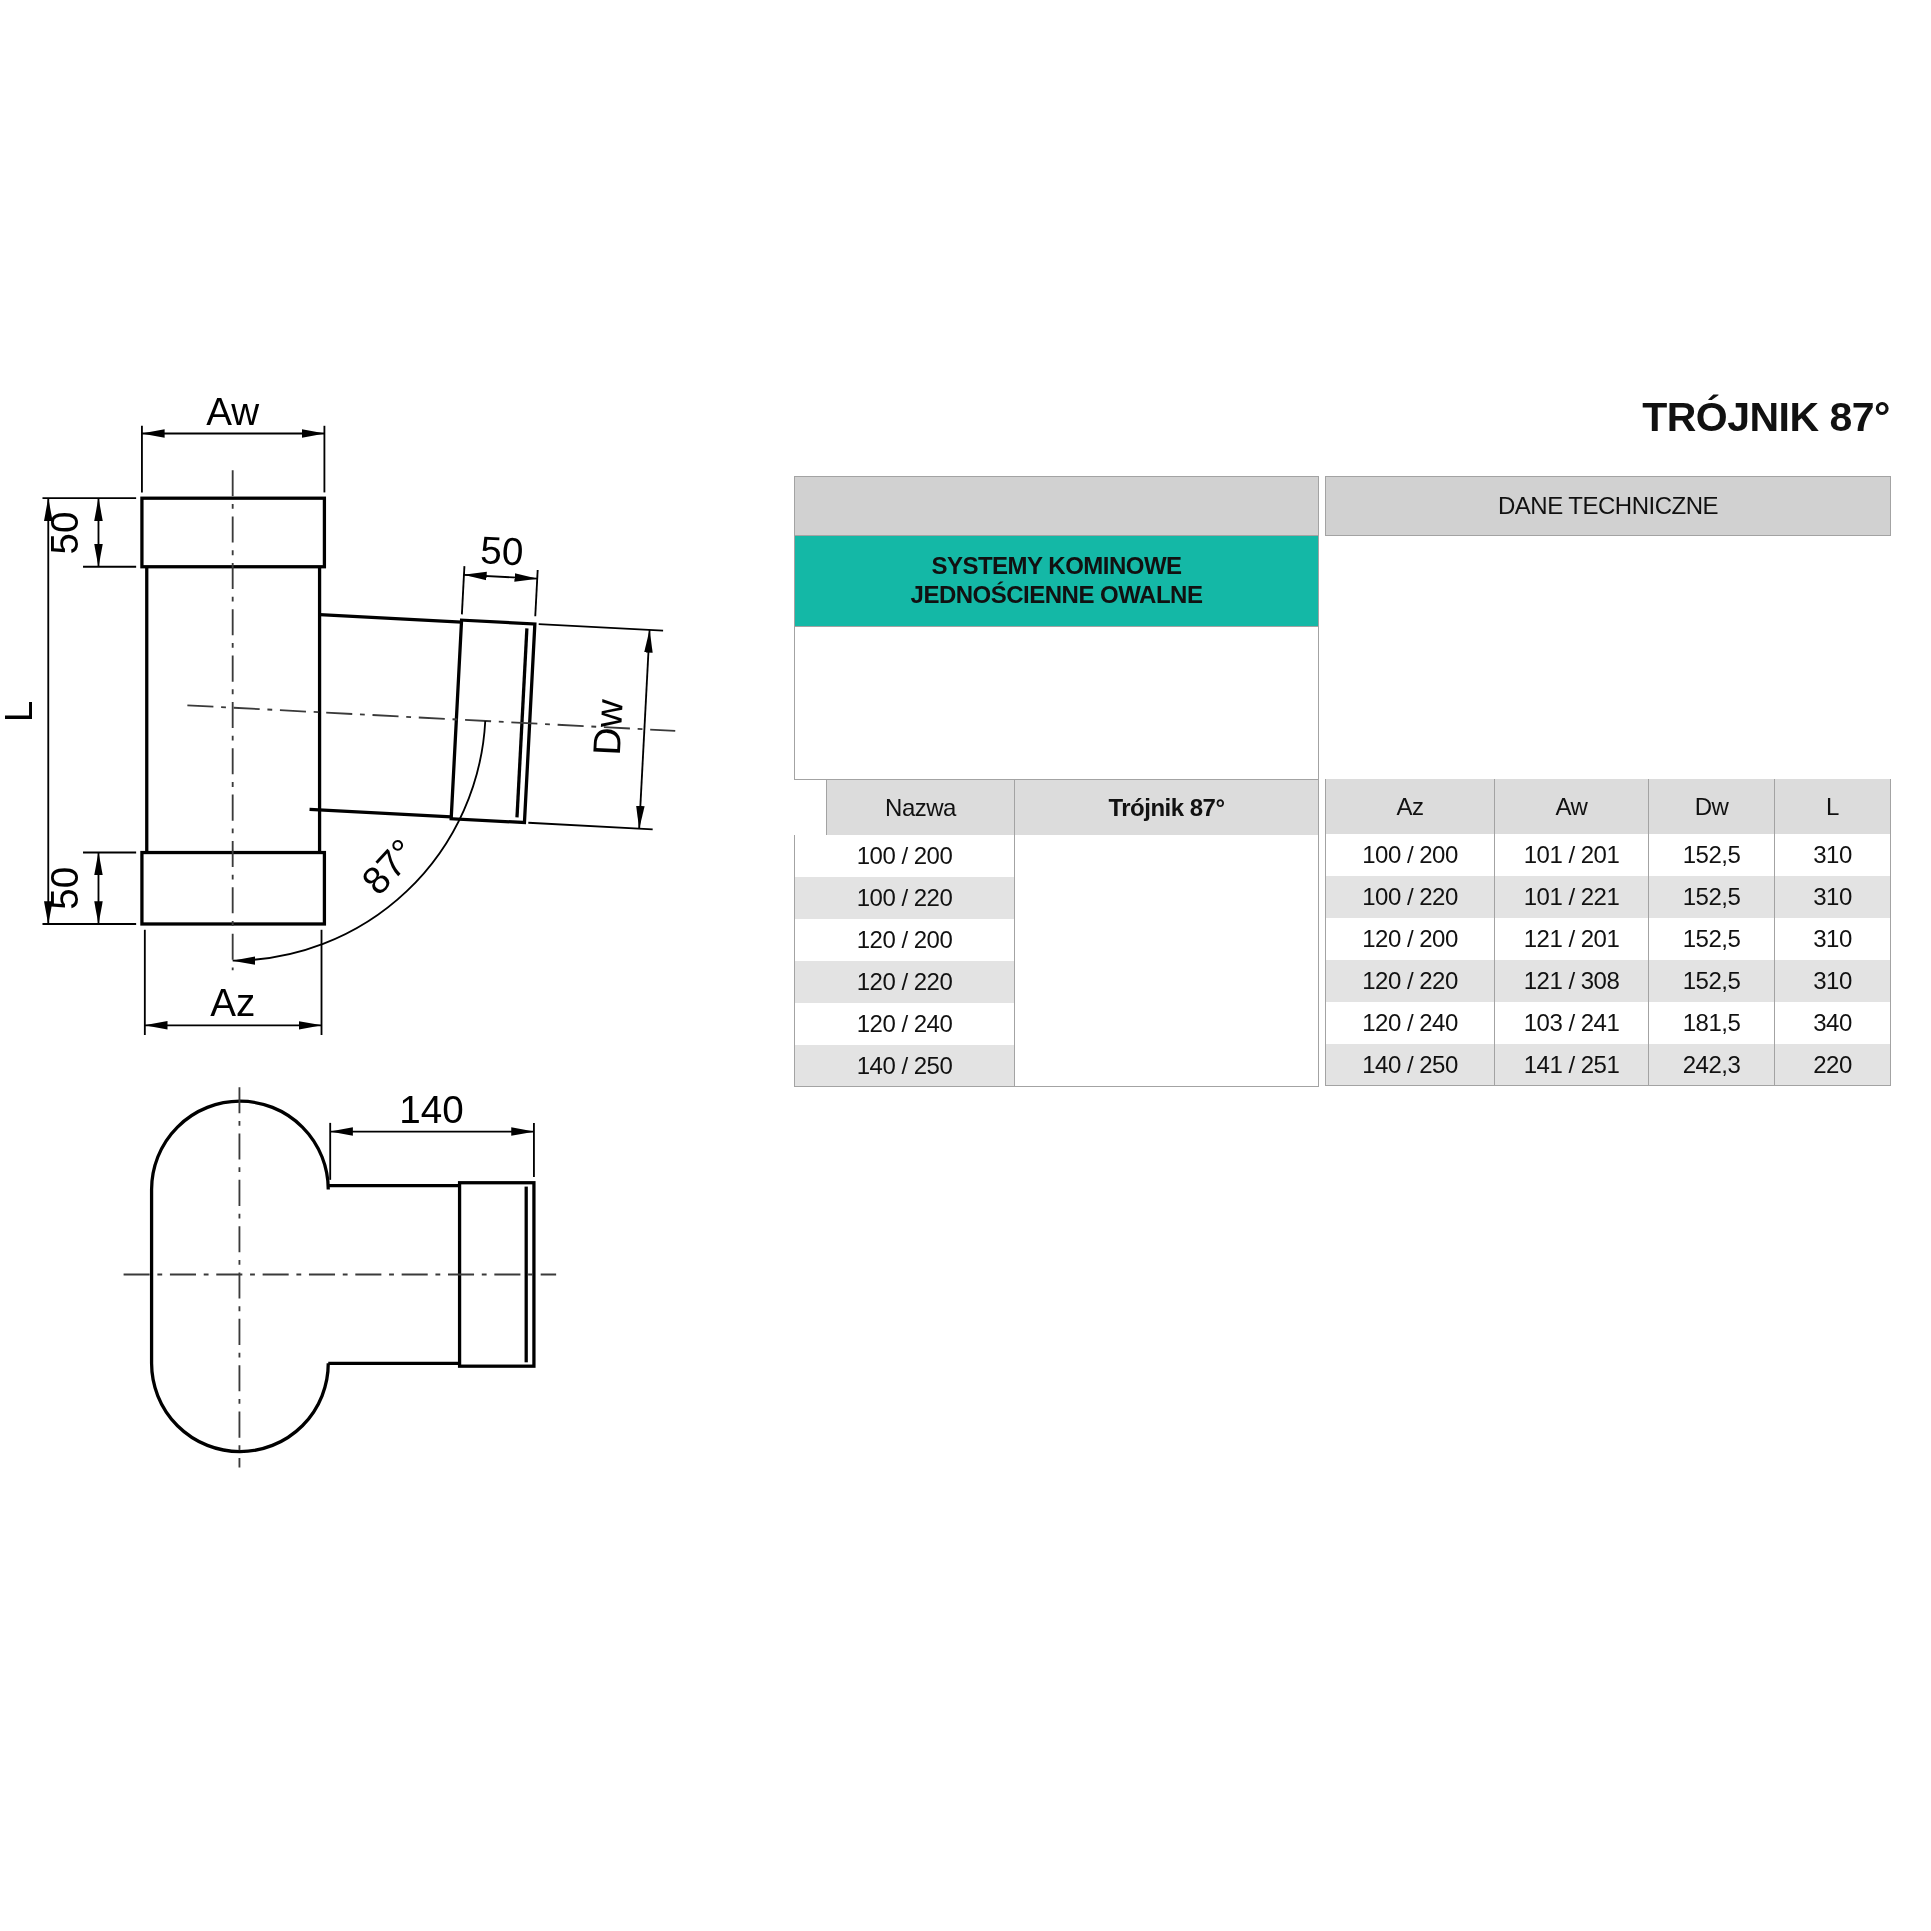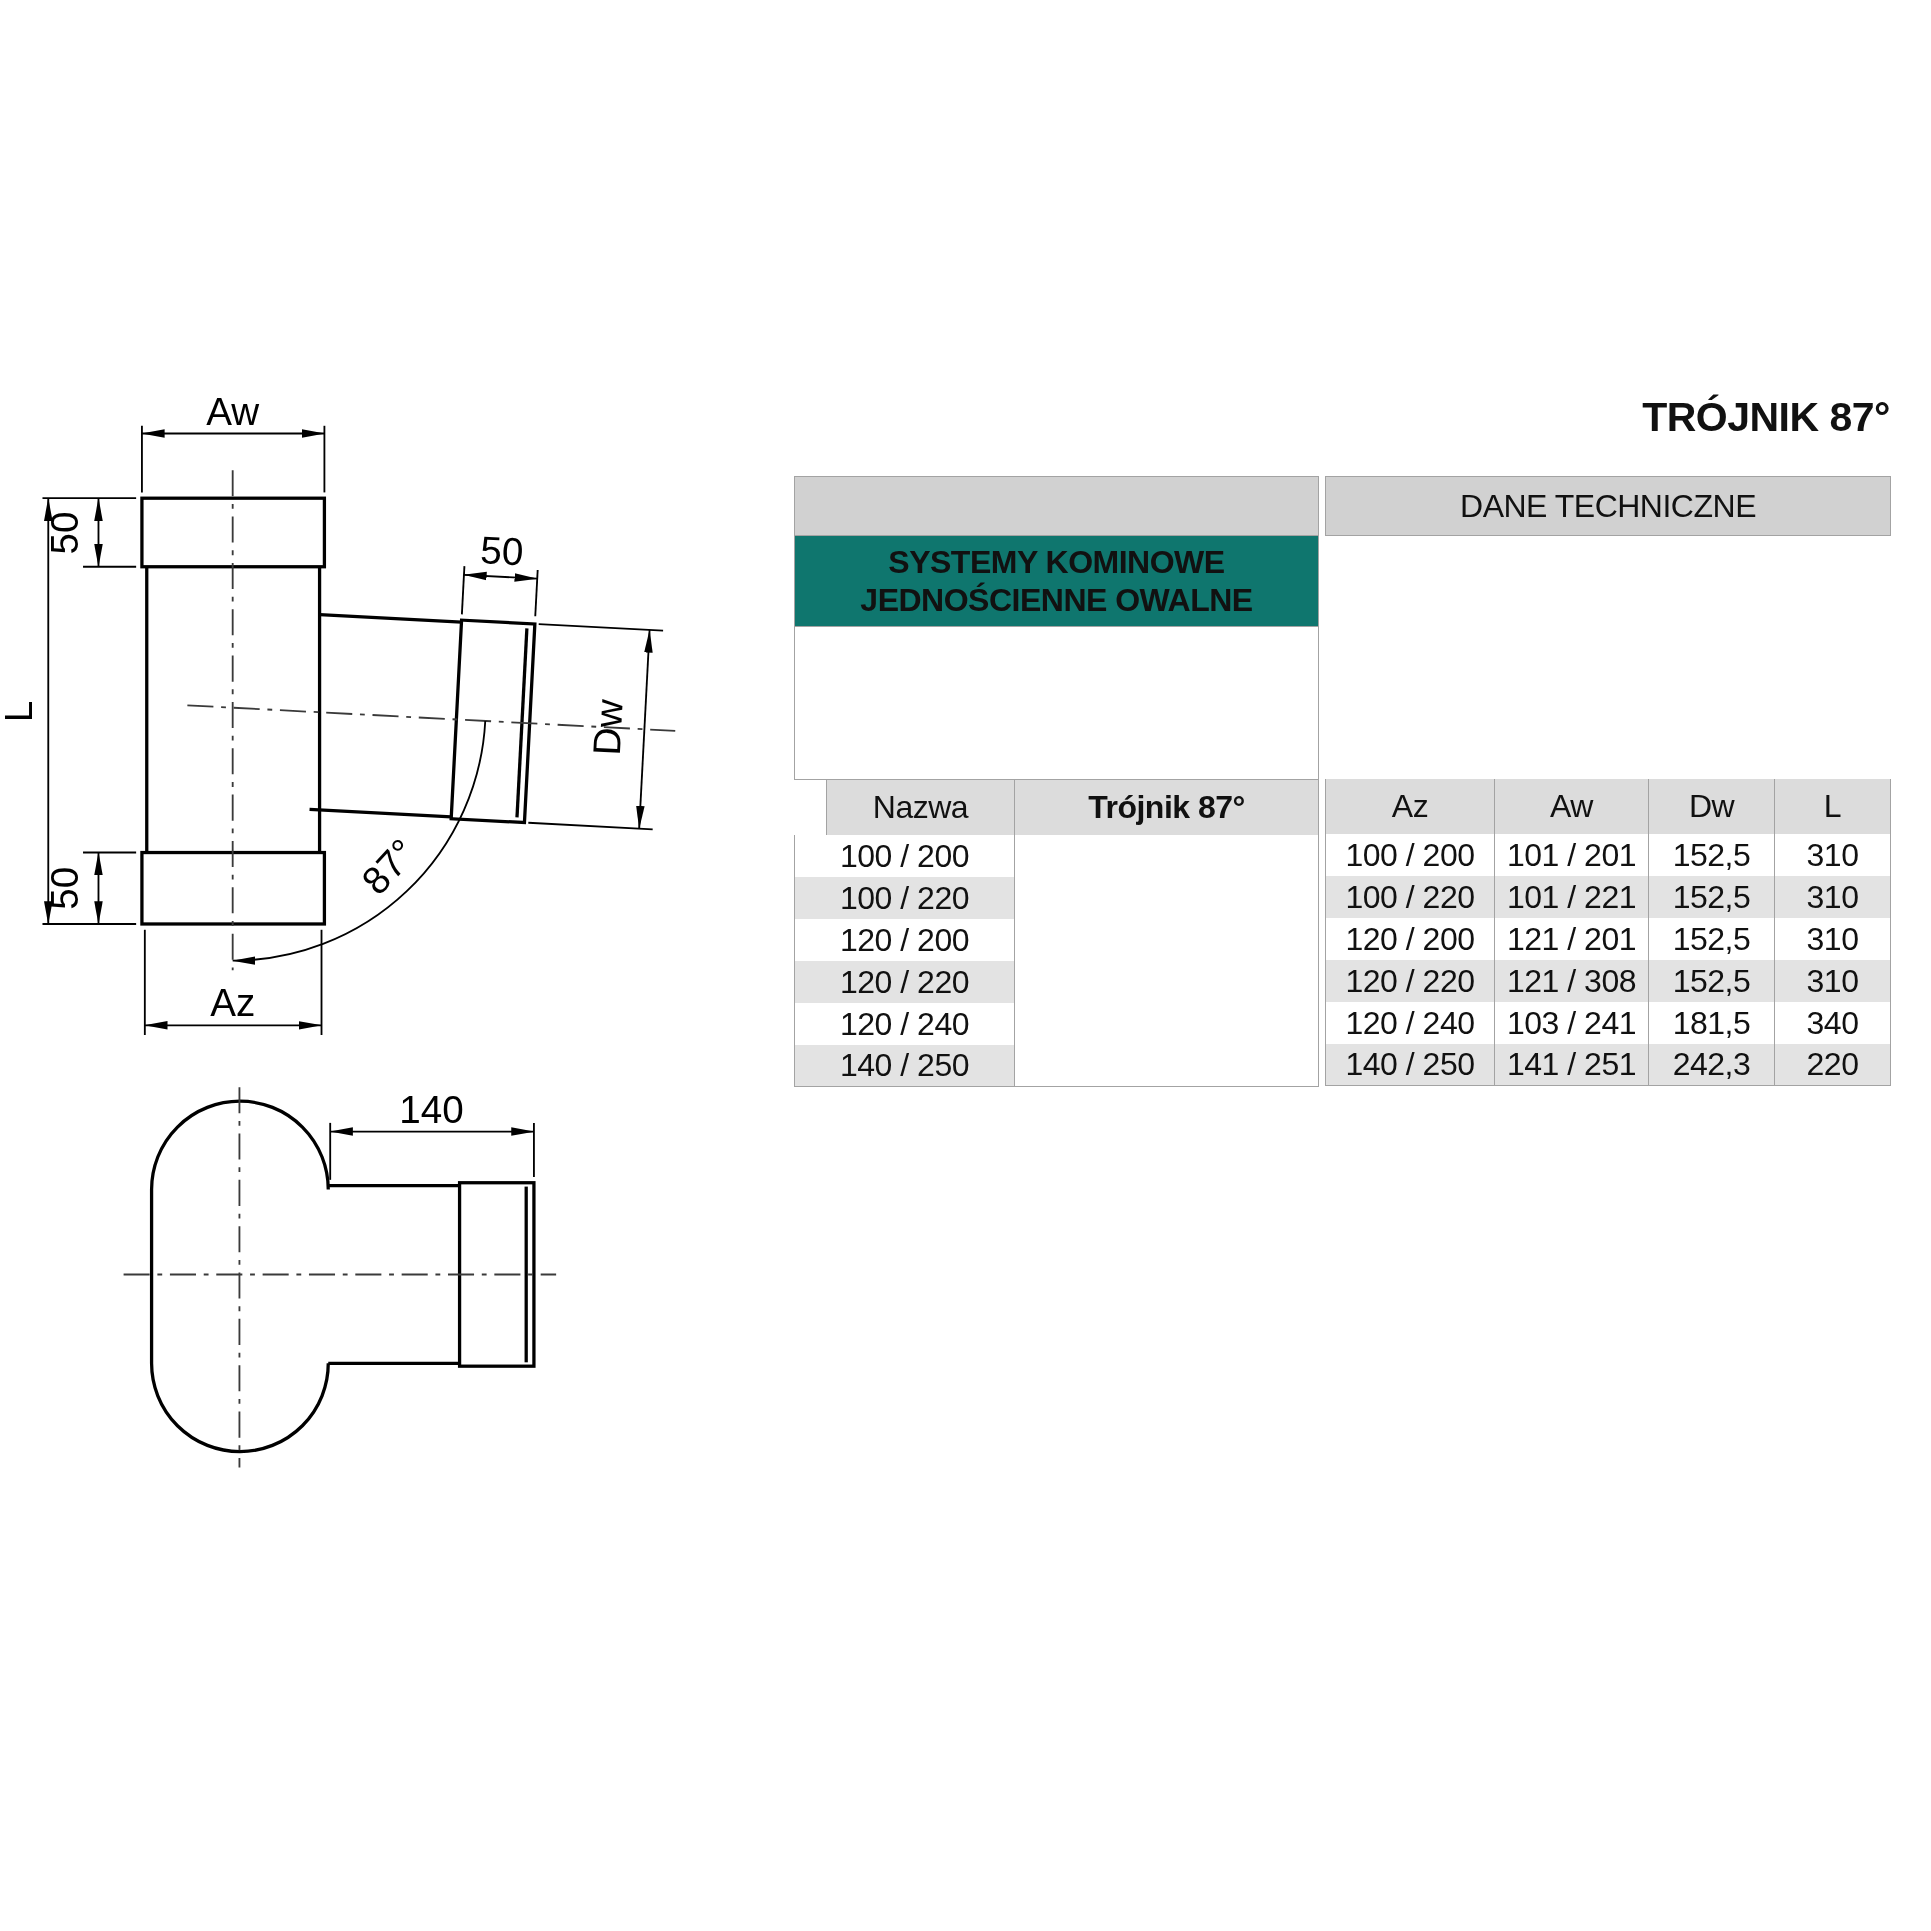--- a/index.html
+++ b/index.html
@@ -15,28 +15,28 @@
   .title{position:absolute;top:394px;right:41px;font-size:41px;font-weight:bold;
          letter-spacing:-0.5px;white-space:nowrap;}
   
   .tbl{position:absolute;display:grid;background:#fff;}
   .tbl-left{left:794px;top:476px;width:525px;height:607px;
             grid-template-columns:220px 305px;
             grid-template-rows:60px 91px 153px 55px repeat(6,42px);}
   .tbl-right{left:1325px;top:476px;width:566px;height:607px;
              grid-template-columns:169px 154px 126px 117px;
              grid-template-rows:60px 243px 55px repeat(6,42px);}
-  .c{display:flex;align-items:center;justify-content:center;font-size:32px;
+  .c{display:flex;align-items:center;justify-content:center;font-size:24px;
      letter-spacing:-0.5px;box-sizing:border-box;white-space:nowrap;}
   .band{background:#e3e3e3;}
   .b-l{border-left:1.9px solid #a3a3a3;}
   .b-r{border-right:1.9px solid #a3a3a3;}
   .b-b{border-bottom:1.9px solid #a3a3a3;}
   .lt-top{grid-area:1/1/2/3;background:#d1d1d1;border:1.9px solid #a3a3a3;}
-  .lt-sys{grid-area:2/1/3/3;background:#0f766e;font-weight:bold;flex-direction:column;
+  .lt-sys{grid-area:2/1/3/3;background:#14b8a6;font-weight:bold;flex-direction:column;
           line-height:1.2;}
   .lt-empty{grid-area:3/1/4/3;}
   .lt-h1{grid-area:4/1/5/2;background:#dcdcdc;margin-left:32px;}
   .lt-h2{grid-area:4/2/5/3;background:#dcdcdc;font-weight:bold;}
   .lt-merged{grid-area:5/2/11/3;background:#fff;}
   .lt-d{grid-column:1;}
   .rt-dane{grid-area:1/1/2/5;background:#d1d1d1;border:1.9px solid #a3a3a3;}
   .rt-wym{grid-area:2/1/3/5;}
   .rt-h{grid-row:3;background:#dcdcdc;}
 </style>

